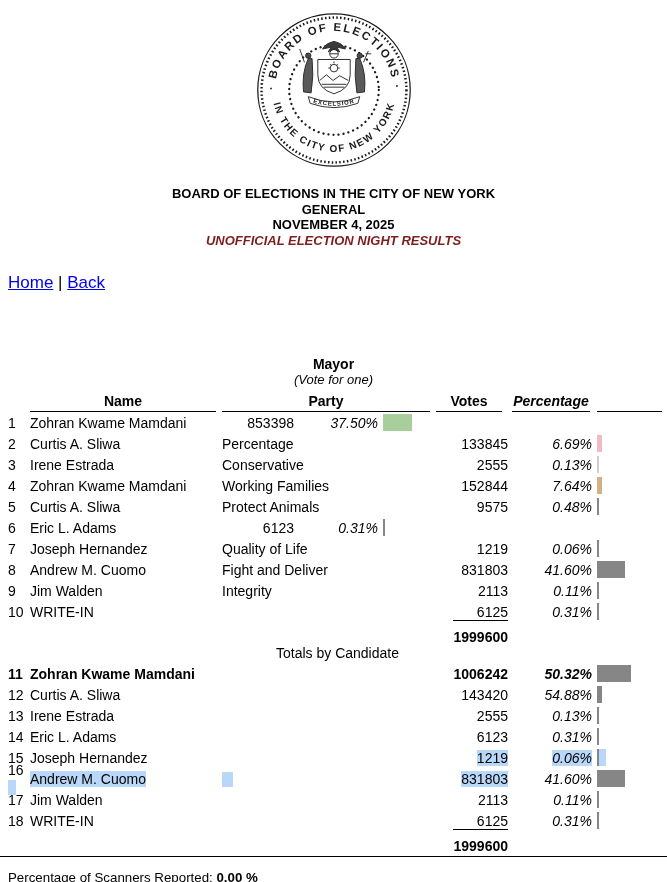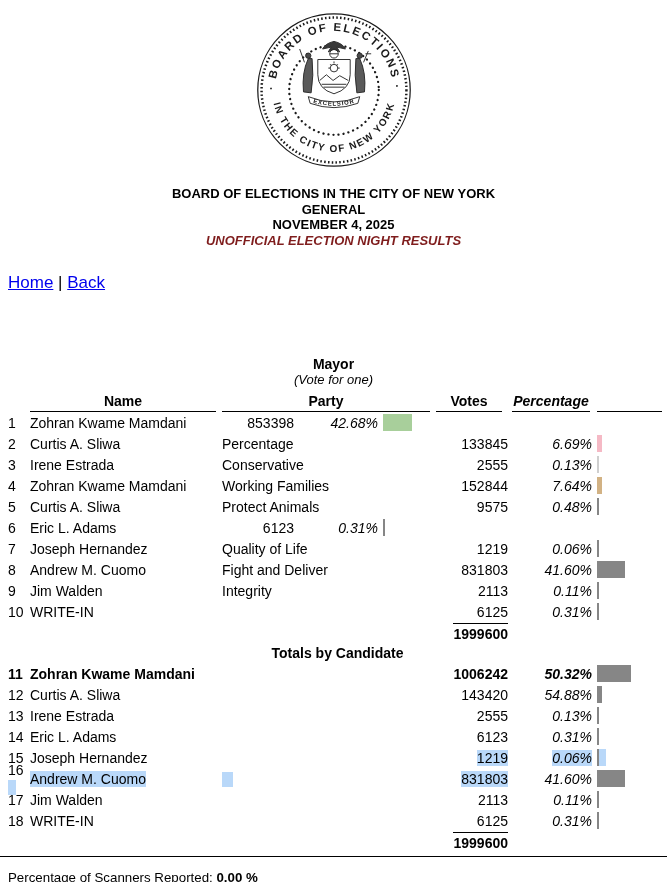--- a/index.html
+++ b/index.html
@@ -26,22 +26,22 @@
   .u.baru{height:16px;margin-right:5px;}
   .bold{font-weight:bold;}
   .barfill{display:inline-block;height:17px;}
   .barwrap{display:inline-flex;align-items:center;}
   .barwrap.hl-bar{background:var(--sel);width:9px;height:17px;}
   .sliver{display:none;}
   .sliver.on{display:inline-block;background:var(--sel);height:15px;vertical-align:middle;}
   .num-sliver.on{width:8px;}
   .party-sliver.on{width:11px;}
   span.hl{background:var(--sel);}
-  .total-line{display:inline-block;border-top:1.7px solid #000;padding-top:2px;font-weight:bold;}
-  .totals-caption{height:20px;display:flex;align-items:center;justify-content:center;font-weight:bold;}
+  .total-line{display:inline-block;border-top:1.7px solid #000;padding-top:8px;font-weight:bold;}
+  .totals-caption{height:20px;display:flex;align-items:center;justify-content:center;font-weight:normal;}
   .footer{position:absolute;left:0;top:856px;width:667px;border-top:1px solid #000;}
   .footer-text{margin:13px 0 0 8px;font-size:13.3px;}
 </style>
 </head>
 <body>
 
 <div class="seal-wrap">
   <svg width="162" height="162" viewBox="0 0 170 170">
     <defs>
       <path id="arcTop" d="M 23 85 A 62 62 0 0 1 147 85"></path>
@@ -121,21 +121,21 @@
     <div class="c bar">
         <span class="u baru" style="width:100%"></span>
       </div>
   </div>
 
   <div id="rows">
   <div class="row">
     <div class="c num"><span class="numtxt">1</span></div>
     <div class="c name"><span class="nametxt">Zohran Kwame Mamdani</span></div>
     <div class="c votes"><span class="votestxt">853398</span></div>
-    <div class="c pct"><span class="pcttxt">42.68%</span></div>
+    <div class="c pct"><span class="pcttxt">37.50%</span></div>
     <div class="c bar">
           <span class="barwrap">
             <span class="barfill" style="width: 29px; background: rgb(168, 207, 155);"></span>
           </span>
         </div>
   </div>
 
   <div class="row">
     <div class="c num"><span class="numtxt">2</span></div>
     <div class="c name"><span class="nametxt">Curtis A. Sliwa</span></div>

